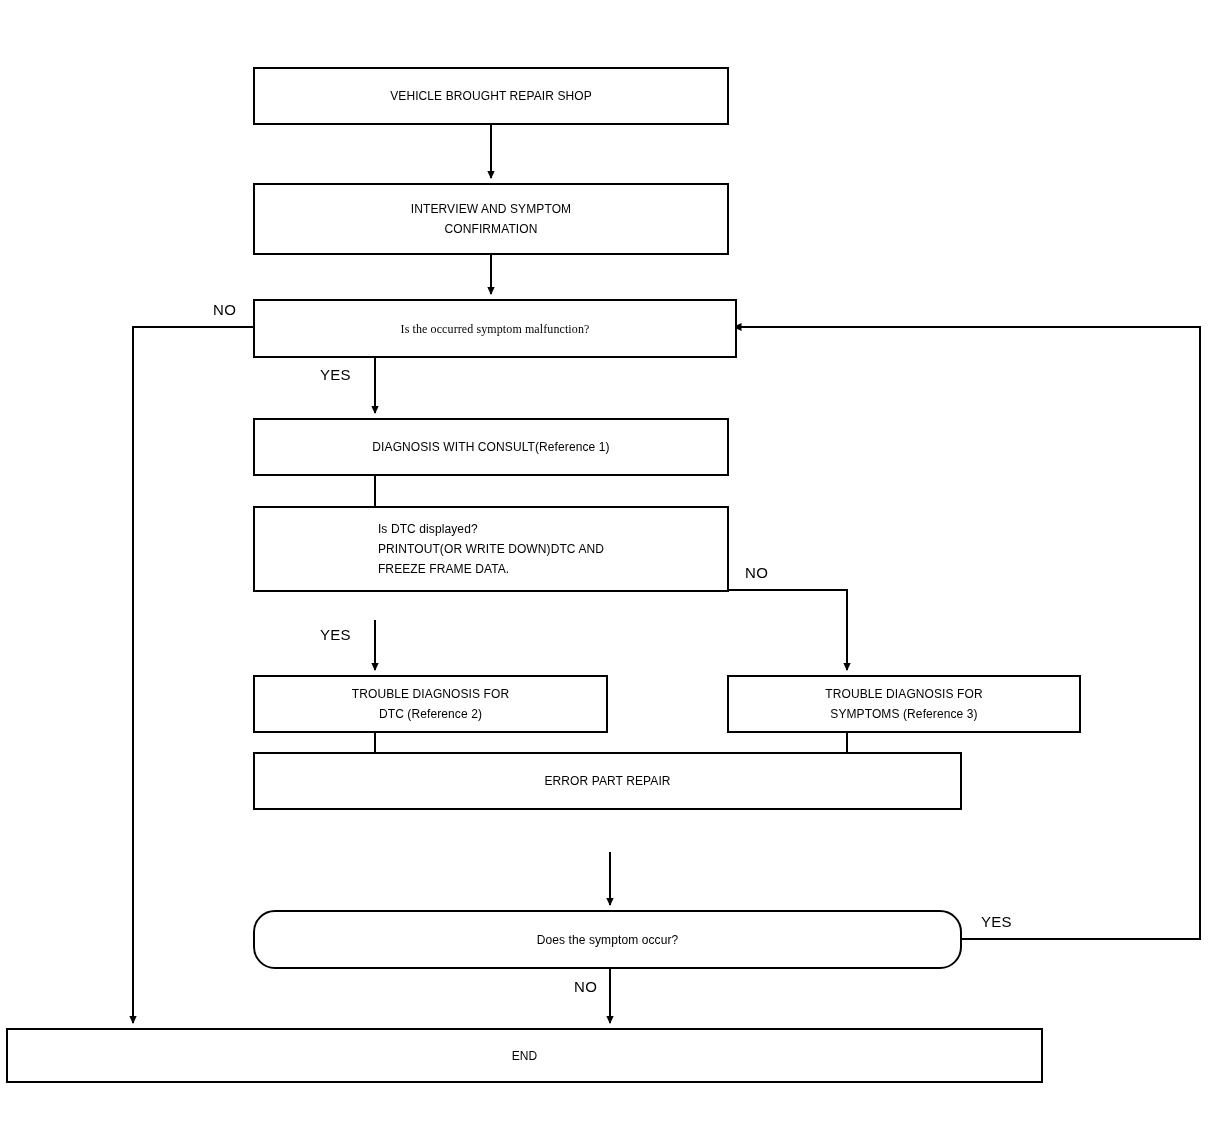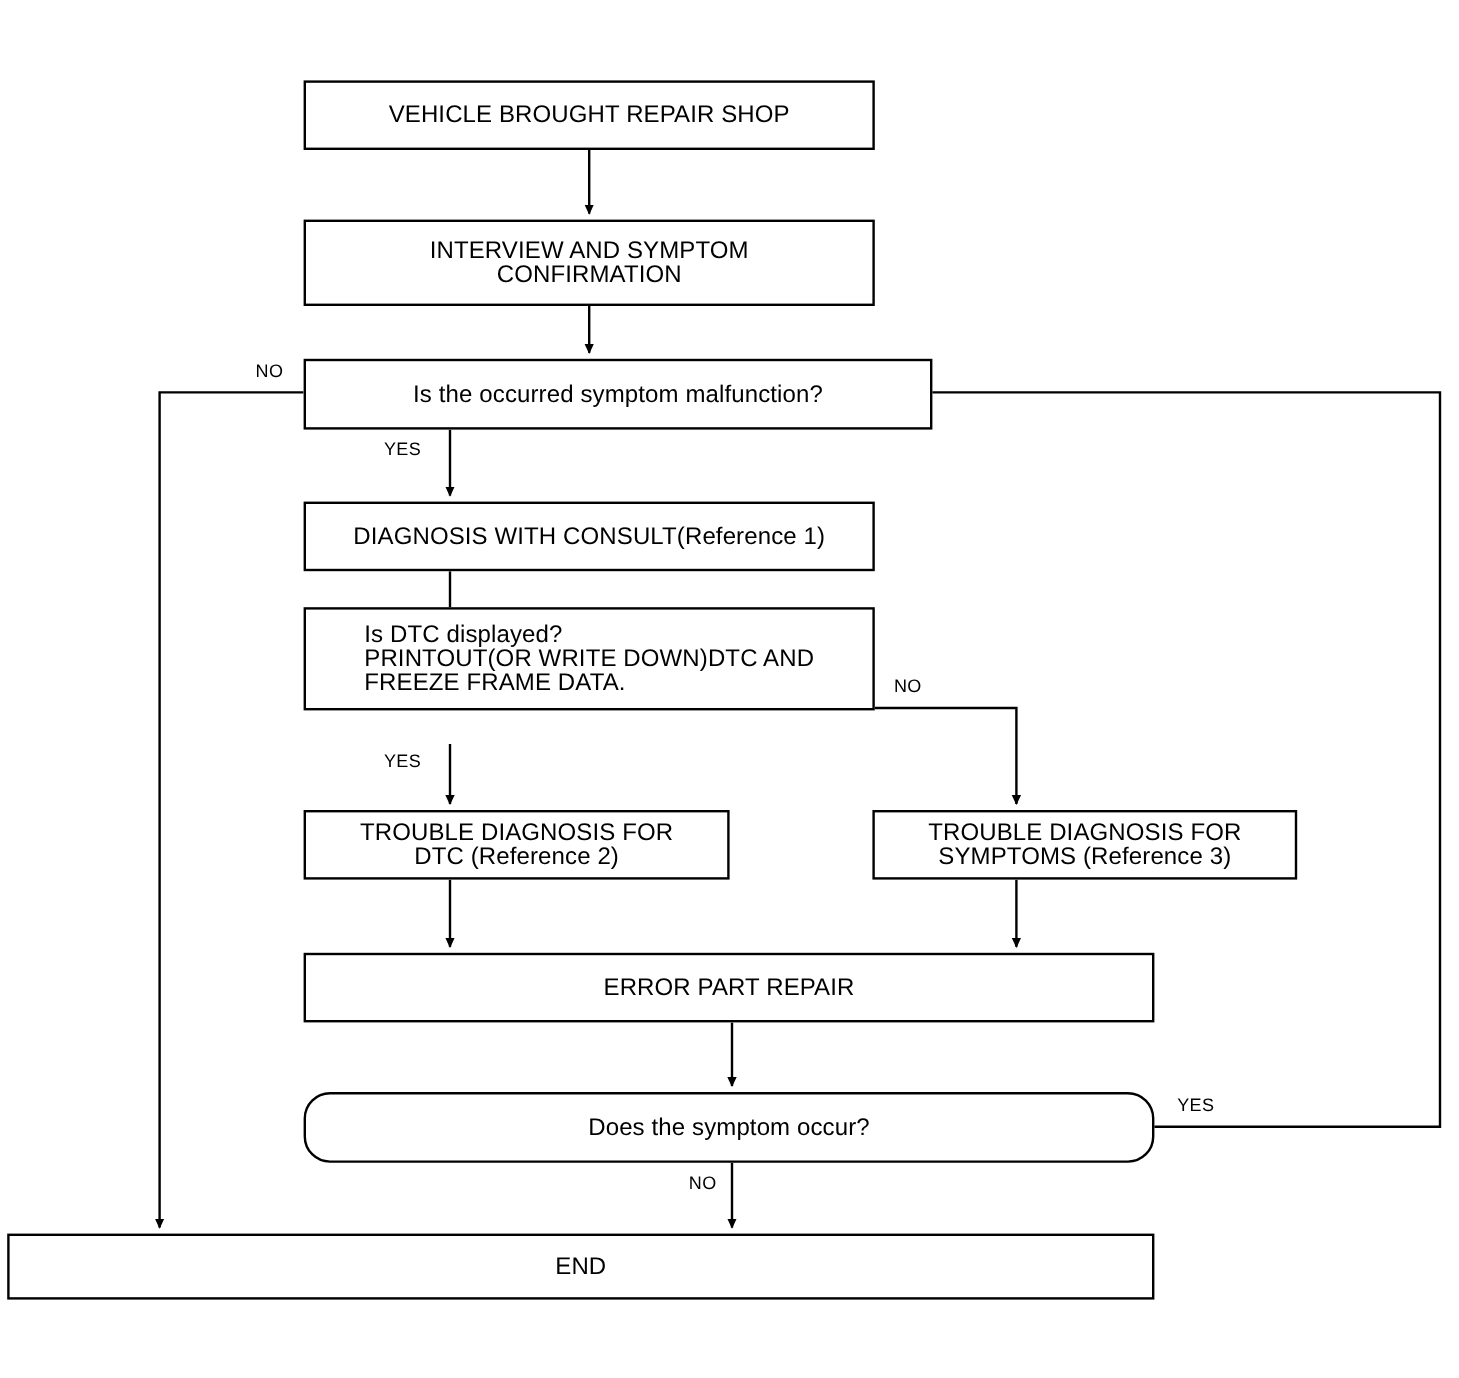--- a/index.html
+++ b/index.html
@@ -21,21 +21,21 @@
   .node {
     position: absolute;
     border: 2px solid #000000;
     background: #ffffff;
     box-sizing: border-box;
     display: flex;
     align-items: center;
     justify-content: center;
   }
   .node .txt {
-    font-size: 20px;
+    font-size: 12px;
     line-height: 20px;
     text-align: center;
     white-space: pre-line;
     letter-spacing: 0.1px;
   }
   .node.align-left .txt {
     text-align: left;
   }
   .edge-label {
     position: absolute;
@@ -82,46 +82,46 @@
   </svg>
 
   <div id="nodes-layer">
       <div class="node" style="left: 253px; top: 67px; width: 476px; height: 58px;">
         <div class="txt">VEHICLE BROUGHT REPAIR SHOP</div>
       </div>
       <div class="node" style="left: 253px; top: 183px; width: 476px; height: 72px;">
         <div class="txt">INTERVIEW AND SYMPTOM
 CONFIRMATION</div>
       </div>
-      <div class="node" style="left: 253px; top: 299px; width: 524px; height: 59px;">
+      <div class="node" style="left: 253px; top: 299px; width: 484px; height: 59px; font-family: Liberation Serif, serif;">
         <div class="txt">Is the occurred symptom malfunction?</div>
       </div>
       <div class="node" style="left: 253px; top: 418px; width: 476px; height: 58px; justify-content: center;">
         <div class="txt">DIAGNOSIS WITH CONSULT(Reference 1)</div>
       </div>
       <div class="node align-left" style="left: 253px; top: 506px; width: 476px; height: 86px;">
         <div class="txt">Is DTC displayed?
 PRINTOUT(OR WRITE DOWN)DTC AND
 FREEZE FRAME DATA.</div>
       </div>
       <div class="node" style="left: 253px; top: 675px; width: 355px; height: 58px;">
         <div class="txt">TROUBLE DIAGNOSIS FOR
 DTC (Reference 2)</div>
       </div>
       <div class="node" style="left: 727px; top: 675px; width: 354px; height: 58px;">
         <div class="txt">TROUBLE DIAGNOSIS FOR
 SYMPTOMS (Reference 3)</div>
       </div>
-      <div class="node" style="left: 253px; top: 794px; width: 709px; height: 58px;">
+      <div class="node" style="left: 253px; top: 752px; width: 709px; height: 58px;">
         <div class="txt">ERROR PART REPAIR</div>
       </div>
       <div class="node" style="left: 253px; top: 910px; width: 709px; height: 59px; border-radius: 22px;">
         <div class="txt">Does the symptom occur?</div>
       </div>
-      <div class="node" style="left: 6px; top: 1028px; width: 956px; height: 55px; align-items: center;">
+      <div class="node" style="left: 6px; top: 1028px; width: 1037px; height: 55px; align-items: center;">
         <div class="txt">END</div>
       </div>
     </div>
   <div id="labels-layer">
       <div class="edge-label" style="left: 213px; top: 301px;">NO</div>
       <div class="edge-label" style="left: 320px; top: 366px;">YES</div>
       <div class="edge-label" style="left: 320px; top: 626px;">YES</div>
       <div class="edge-label" style="left: 745px; top: 564px;">NO</div>
       <div class="edge-label" style="left: 981px; top: 913px;">YES</div>
       <div class="edge-label" style="left: 574px; top: 978px;">NO</div>

